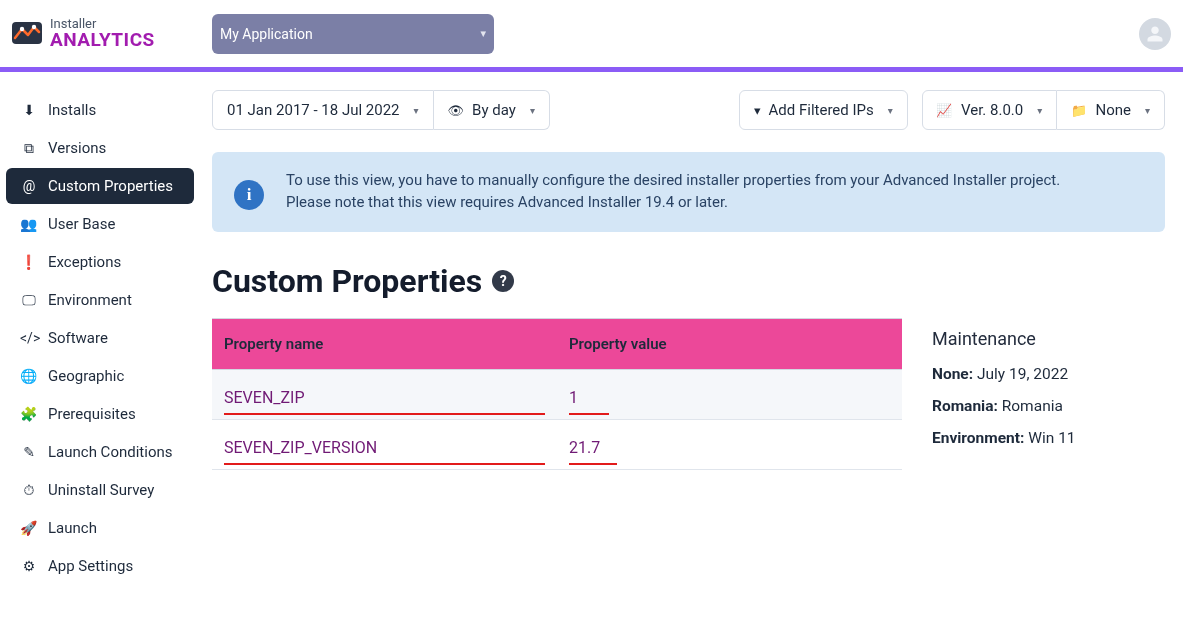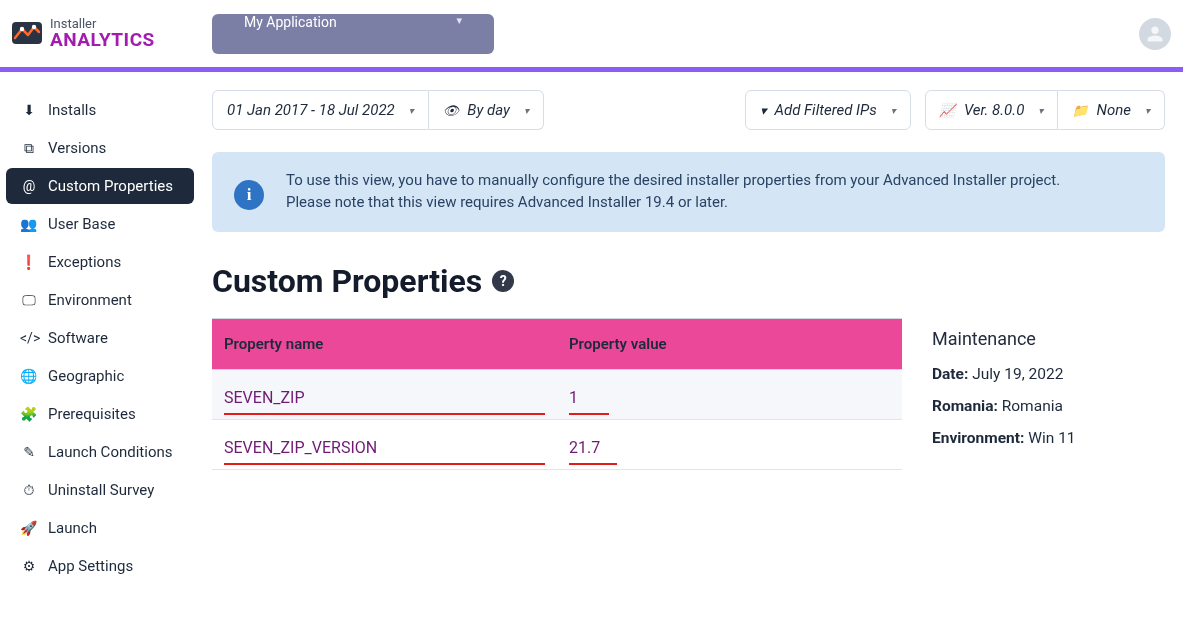--- a/index.html
+++ b/index.html
@@ -33,22 +33,22 @@
   .logo-text .l1 { color: #495567; font-size: 13px; }
   .logo-text .l2 { color: #a21caf; font-weight: 700; font-size: 19px; letter-spacing: 0.5px; }
   .app-select {
     margin-left: 10px;
     background: #7b7fa6;
     color: #fff;
     border-radius: 6px;
     height: 40px;
     width: 282px;
     display: flex;
-    align-items: flex-start;
-    padding: 0 32px;
+    align-items: center;
+    padding: 0 8px;
     justify-content: space-between;
     cursor: pointer;
   }
   .app-select .chev { color: #e3e4ef; font-size: 11px; }
   .topbar-spacer { flex: 1; }
   .avatar {
     width: 32px; height: 32px; border-radius: 50%;
     background: #d3d9e1;
     display: flex; align-items: center; justify-content: center;
     color: #fff;
@@ -92,21 +92,20 @@
     background: #fff;
     height: 40px;
     display: flex;
     align-items: center;
     padding: 0 14px;
     font-size: 15px;
     color: #1e2a3b;
     gap: 8px;
     cursor: pointer;
     white-space: nowrap;
-    font-style: italic;
   }
   .f-pill:first-child { border-top-left-radius: 6px; border-bottom-left-radius: 6px; }
   .f-pill:last-child { border-top-right-radius: 6px; border-bottom-right-radius: 6px; }
   .f-pill + .f-pill { border-left: none; }
   .f-pill.solo { border-radius: 6px; }
   .chev-down { font-size: 10px; color: #6b7280; margin-left: 6px; }
   .f-icon { color: #1e2a3b; font-size: 13px; }
 
   .info-banner {
     background: #d4e6f6;
@@ -375,21 +374,21 @@
                 </span>
               </td>
             </tr>
           </tbody>
         </table>
       </div>
 
       <div class="detail-panel">
         <div class="title">Maintenance</div>
         <div class="detail-row">
-          <b>Date:</b> <span>July 19, 2022</span>
+          <b>None:</b> <span>July 19, 2022</span>
         </div>
         <div class="detail-row">
           <b>Romania:</b> <span>Romania</span>
         </div>
         <div class="detail-row">
           <b>Environment:</b> <span>Win 11</span>
         </div>
       </div>
     </div>
 

